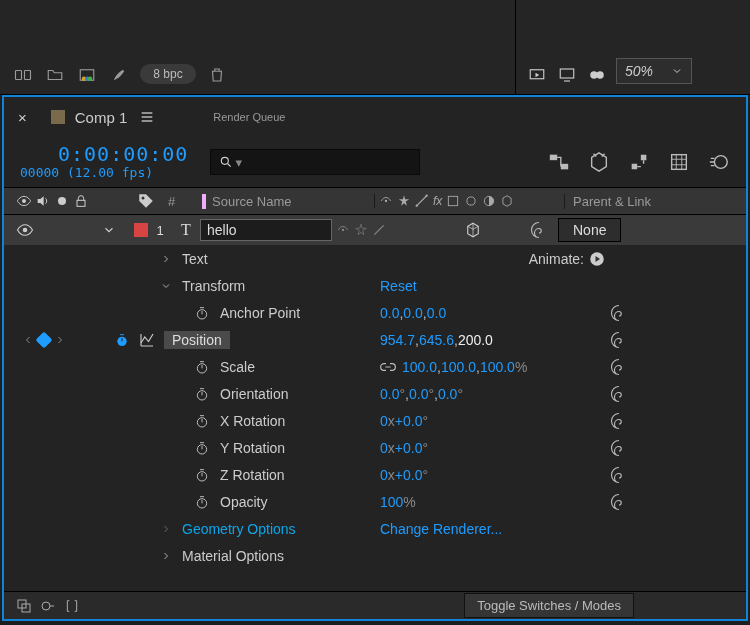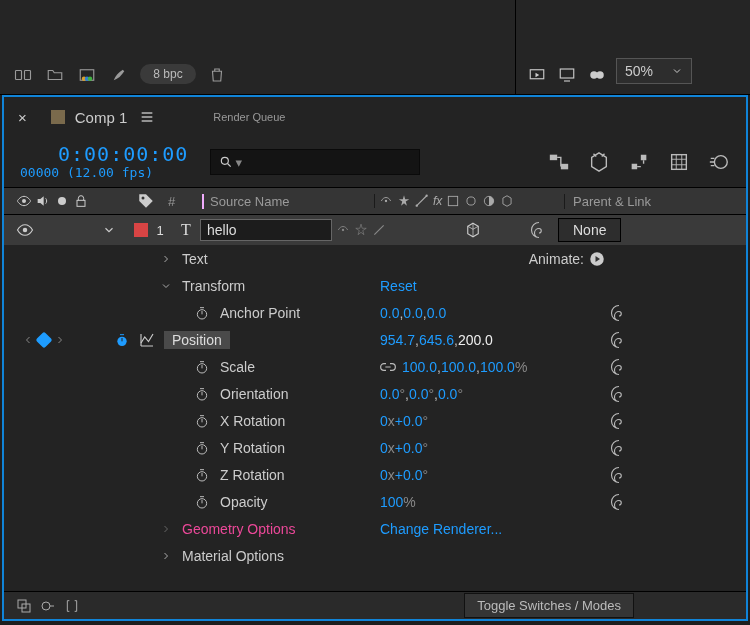--- a/index.html
+++ b/index.html
@@ -1,20 +1,20 @@
 <!DOCTYPE html>
 <html><head>
 <meta charset="utf-8">
 <style>
     * { margin: 0; padding: 0; box-sizing: border-box; font-family: -apple-system, BlinkMacSystemFont, "Segoe UI", Arial, sans-serif; }
     body { background: #1e1e1e; color: #b8b8b8; font-size: 13px; width: 750px; height: 625px; overflow: hidden; }
     
     .top-strip { height: 95px; background: #252525; border-bottom: 1px solid #000; display: flex; }
     .ts-left { flex: 1; display: flex; align-items: flex-end; padding: 12px 0 10px 12px; gap: 10px; }
-    .ts-right { width: 235px; border-left: 1px solid #000; display: flex; align-items: flex-end; padding: 12px 0 10px 10px; gap: 8px; }
+    .ts-right { width: 235px; border-left: 1px solid #000; display: flex; align-items: flex-end; padding: 12px 0 10px 10px; gap: 8px; font-style: italic; }
     .ts-icon { width: 22px; height: 18px; fill: #9a9a9a; cursor: pointer; }
     .bpc-pill { display: inline-flex; align-items: center; justify-content: center; width: 56px; height: 20px; border-radius: 10px; background: #3a3a3a; font-size: 12px; color: #bbb; }
     .zoom-sel { display: flex; align-items: center; background: #2d2d2d; border: 1px solid #555; height: 26px; padding: 0 8px; gap: 18px; color: #ccc; font-size: 14px; }
     
     .timeline-panel { border: 2px solid #1084d8; margin: 0 2px 2px 2px; background: #232323; height: calc(100% - 99px); display: flex; flex-direction: column; }
     
     .tabs-row { display: flex; align-items: center; height: 40px; background: #232323; }
     .close-x { padding: 0 14px; color: #ccc; font-size: 15px; cursor: pointer; }
     .tab-active { display: flex; align-items: center; gap: 10px; padding: 0 10px; color: #ccc; font-size: 15px; }
     .tab-sq { width: 14px; height: 14px; background: #7a6a4c; }
@@ -27,21 +27,21 @@
     .timecode-sub { color: #1e9cff; font-size: 13px; font-family: "Menlo", "Consolas", monospace; }
     .search-field { display: flex; align-items: center; width: 210px; height: 26px; margin-left: 22px; border: 1px solid #0a0a0a; background: #141414; padding: 0 8px; }
     .ctrl-icons { margin-left: auto; display: flex; gap: 18px; }
     .ctrl-icons svg { width: 22px; height: 22px; fill: #bbb; cursor: pointer; }
     
     .headers-row { display: flex; align-items: center; height: 28px; background: #353535; border-top: 1px solid #000; border-bottom: 1px solid #000; font-size: 13px; color: #9a9a9a; }
     .hdr-eye { width: 124px; display: flex; align-items: center; gap: 3px; padding-left: 12px; }
     .hdr-eye svg { width: 16px; height: 16px; fill: #ccc; }
     .hdr-tag { width: 36px; display: flex; justify-content: center; }
     .hdr-idx { width: 38px; text-align: left; padding-left: 4px; }
-    .hdr-src { width: 172px; padding-left: 6px; border-left: 2px solid #f0abfc; }
+    .hdr-src { width: 172px; padding-left: 6px; border-left: 4px solid #f0abfc; }
     .hdr-switches { width: 190px; display: flex; align-items: center; gap: 4px; padding-left: 4px; border-left: 1px solid #1a1a1a; }
     .hdr-switches svg { width: 14px; height: 14px; fill: #aaa; }
     .hdr-parent { flex: 1; padding-left: 8px; border-left: 1px solid #1a1a1a; }
     
     .layer-row { display: flex; align-items: center; height: 30px; background: #3a3a3a; }
     .lr-eye { width: 124px; display: flex; align-items: center; padding-left: 12px; gap: 68px; }
     .lr-twirl { width: 14px; fill: #ccc; cursor: pointer; }
     .lr-color { width: 14px; height: 14px; background: #d84444; margin-left: 6px; }
     .lr-idx { width: 24px; text-align: center; color: #ddd; }
     .lr-type { width: 28px; text-align: center; color: #ddd; font-family: Georgia, serif; font-size: 16px; }
@@ -513,21 +513,21 @@
           </svg>
         </div>
     </div>
 
     <div class="prop-row">
       <div class="pr-key-area"></div>
       <div class="pr-label-area" style="width:296px; padding-left:76px; gap:10px">
         <svg class="twirl" viewBox="0 0 24 24">
             <path d="M9 6l6 6-6 6" fill="none" stroke="#666" stroke-width="2"></path>
           </svg>
-        <span style="color:#ec4899">Geometry Options</span>
+        <span style="color:#0ea5e9">Geometry Options</span>
       </div>
       <div class="pr-value-area">
           <span class="val-blue">Change Renderer...</span>
         </div>
     </div>
 
     <div class="prop-row">
       <div class="pr-key-area"></div>
       <div class="pr-label-area" style="width:296px; padding-left:76px; gap:10px">
         <svg class="twirl" viewBox="0 0 24 24">

